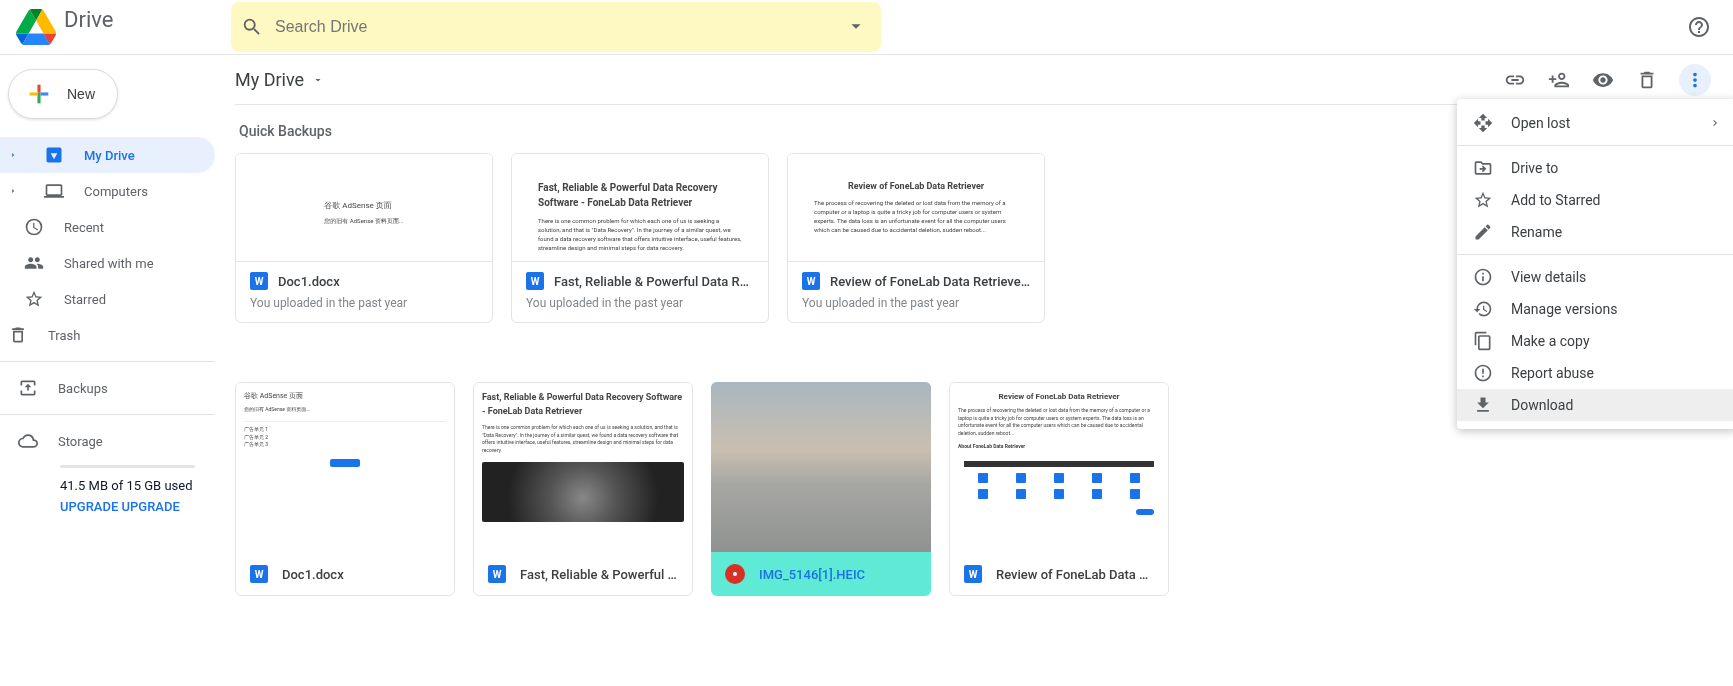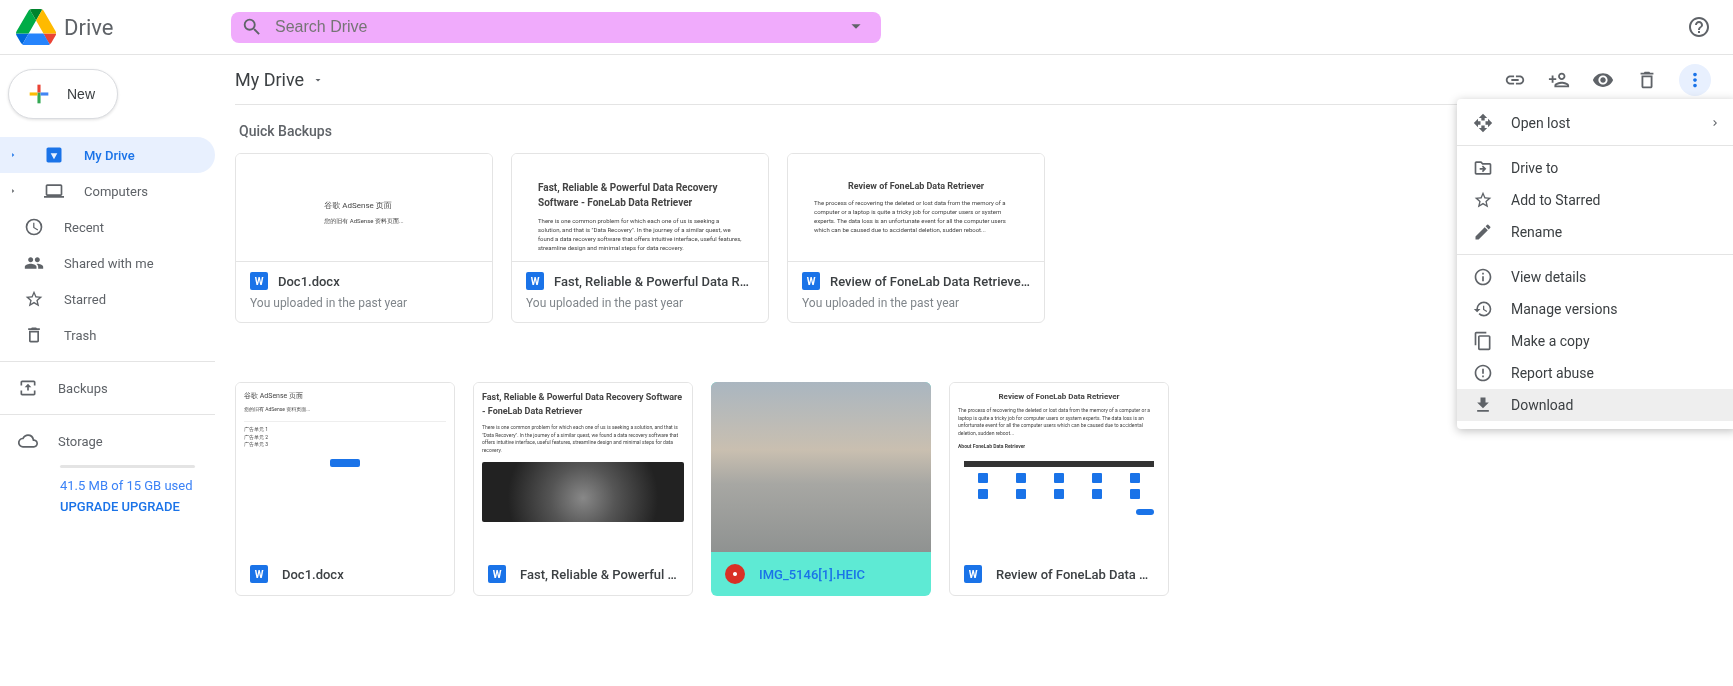--- a/index.html
+++ b/index.html
@@ -1,43 +1,43 @@
 <!DOCTYPE html>
 <html><head>
 <meta charset="utf-8">
 <style>
   * { box-sizing: border-box; margin: 0; padding: 0; }
   body { font-family: 'Google Sans', Roboto, Arial, sans-serif; font-size: 14px; color: #3c4043; background: #fff; width: 1733px; }
   
   .header { display: flex; align-items: center; height: 55px; padding: 0 8px 0 16px; border-bottom: 1px solid #e4e4e4; }
-  .logo-area { display: flex; align-items: center; gap: 8px; width: 215px; }
+  .logo-area { display: flex; gap: 8px; width: 215px; }
   .logo-svg { width: 40px; height: 40px; }
   .app-name { font-size: 22px; color: #5f6368; font-weight: 400; }
-  .search-bar { display: flex; align-items: center; background: #f0abfc; border-radius: 8px; height: 31px; width: 650px; padding: 0 10px; }
+  .search-bar { display: flex; align-items: center; background: #fef9c3; border-radius: 8px; height: 50px; width: 650px; padding: 0 10px; }
   .search-bar svg { width: 22px; height: 22px; fill: #5f6368; }
   .search-input { flex: 1; border: none; background: transparent; font-size: 16px; color: #5f6368; padding: 0 12px; outline: none; }
   .search-drop { padding: 4px; }
   .header-right { margin-left: auto; display: flex; align-items: center; gap: 12px; padding-right: 12px; }
   .help-btn { width: 28px; height: 28px; display: flex; align-items: center; justify-content: center; }
   
   .body-wrap { display: flex; }
   
   .sidebar { width: 215px; padding-top: 14px; }
   .new-btn { display: flex; align-items: center; gap: 14px; background: #fff; border: 1px solid #dadce0; border-radius: 28px; height: 50px; padding: 0 24px 0 16px; margin-left: 8px; box-shadow: 0 1px 3px rgba(0,0,0,0.12); font-size: 14px; color: #3c4043; font-weight: 500; cursor: pointer; width: 110px; }
   .plus-svg { width: 28px; height: 28px; flex-shrink: 0; }
   .nav { margin-top: 18px; }
   .nav-item { display: flex; align-items: center; height: 36px; padding-left: 18px; gap: 20px; font-size: 13px; color: #5f6368; cursor: pointer; border-radius: 0 18px 18px 0; }
   .nav-item.active { background: #e8f0fe; color: #1a73e8; font-weight: 500; }
   .nav-item.active svg { fill: #1a73e8; }
   .nav-item svg, .nav-item .ico { width: 20px; height: 20px; fill: #5f6368; flex-shrink: 0; }
   .nav-item .caret { width: 10px; height: 10px; fill: #5f6368; margin-right: 6px; margin-left: -10px; }
   .nav-sep { height: 1px; background: #e4e4e4; margin: 8px 0; }
   .storage-sec { padding: 6px 20px 0 60px; font-size: 13px; }
   .storage-bar { height: 3px; background: #e4e4e4; margin-bottom: 10px; border-radius: 2px; }
-  .storage-text { color: #3b82f6; margin-bottom: 6px; }
+  .storage-text { color: #0f172a; margin-bottom: 6px; }
   .upgrade-link { color: #1a73e8; font-size: 13px; font-weight: 500; cursor: pointer; }
   
   .main { flex: 1; padding: 0 22px 0 20px; position: relative; }
   .toolbar { display: flex; align-items: center; height: 50px; border-bottom: 1px solid #e4e4e4; }
   .path { display: flex; align-items: center; gap: 8px; font-size: 18px; color: #3c4043; cursor: pointer; }
   .path svg { width: 12px; height: 12px; fill: #5f6368; }
   .toolbar-actions { margin-left: auto; display: flex; gap: 20px; align-items: center; }
   .tb-btn { width: 24px; height: 24px; display: flex; align-items: center; justify-content: center; cursor: pointer; }
   .tb-btn svg { width: 22px; height: 22px; fill: #5f6368; }
   .tb-btn.more { background: #e8f0fe; border-radius: 50%; width: 32px; height: 32px; }
@@ -164,21 +164,21 @@
             <path d="M16 11c1.66 0 2.99-1.34 2.99-3S17.66 5 16 5s-3 1.34-3 3 1.34 3 3 3zm-8 0c1.66 0 2.99-1.34 2.99-3S9.66 5 8 5 5 6.34 5 8s1.34 3 3 3zm0 2c-2.33 0-7 1.17-7 3.5V19h14v-2.5c0-2.33-4.67-3.5-7-3.5zm8 0c-.29 0-.62.02-.97.05 1.16.84 1.97 1.97 1.97 3.45V19h6v-2.5c0-2.33-4.67-3.5-7-3.5z"></path>
           </svg>
           <span>Shared with me</span>
         </div>
         <div class="nav-item" style="padding-left: 24px;">
           <svg viewBox="0 0 24 24">
             <path d="M22 9.24l-7.19-.62L12 2 9.19 8.63 2 9.24l5.46 4.73L5.82 21 12 17.27 18.18 21l-1.63-7.03L22 9.24zM12 15.4l-3.76 2.27 1-4.28-3.32-2.88 4.38-.38L12 6.1l1.71 4.04 4.38.38-3.32 2.88 1 4.28L12 15.4z"></path>
           </svg>
           <span>Starred</span>
         </div>
-        <div class="nav-item" style="padding-left: 24px;">
+        <div class="nav-item" style="padding-left: 8px;">
           <svg viewBox="0 0 24 24">
             <path d="M6 19c0 1.1.9 2 2 2h8c1.1 0 2-.9 2-2V7H6v12zM8 9h8v10H8V9zm7.5-5l-1-1h-5l-1 1H5v2h14V4z"></path>
           </svg>
           <span>Trash</span>
         </div>
       </div>
     <div class="nav-sep"></div>
     <div class="nav-item">
       <svg viewBox="0 0 24 24">
           <path d="M19 3H5c-1.1 0-2 .9-2 2v4h2V5h14v4h2V5c0-1.1-.9-2-2-2zM5 21h14c1.1 0 2-.9 2-2v-4h-2v4H5v-4H3v4c0 1.1.9 2 2 2zm7-14l-4 4h3v4h2v-4h3l-4-4z"></path>

